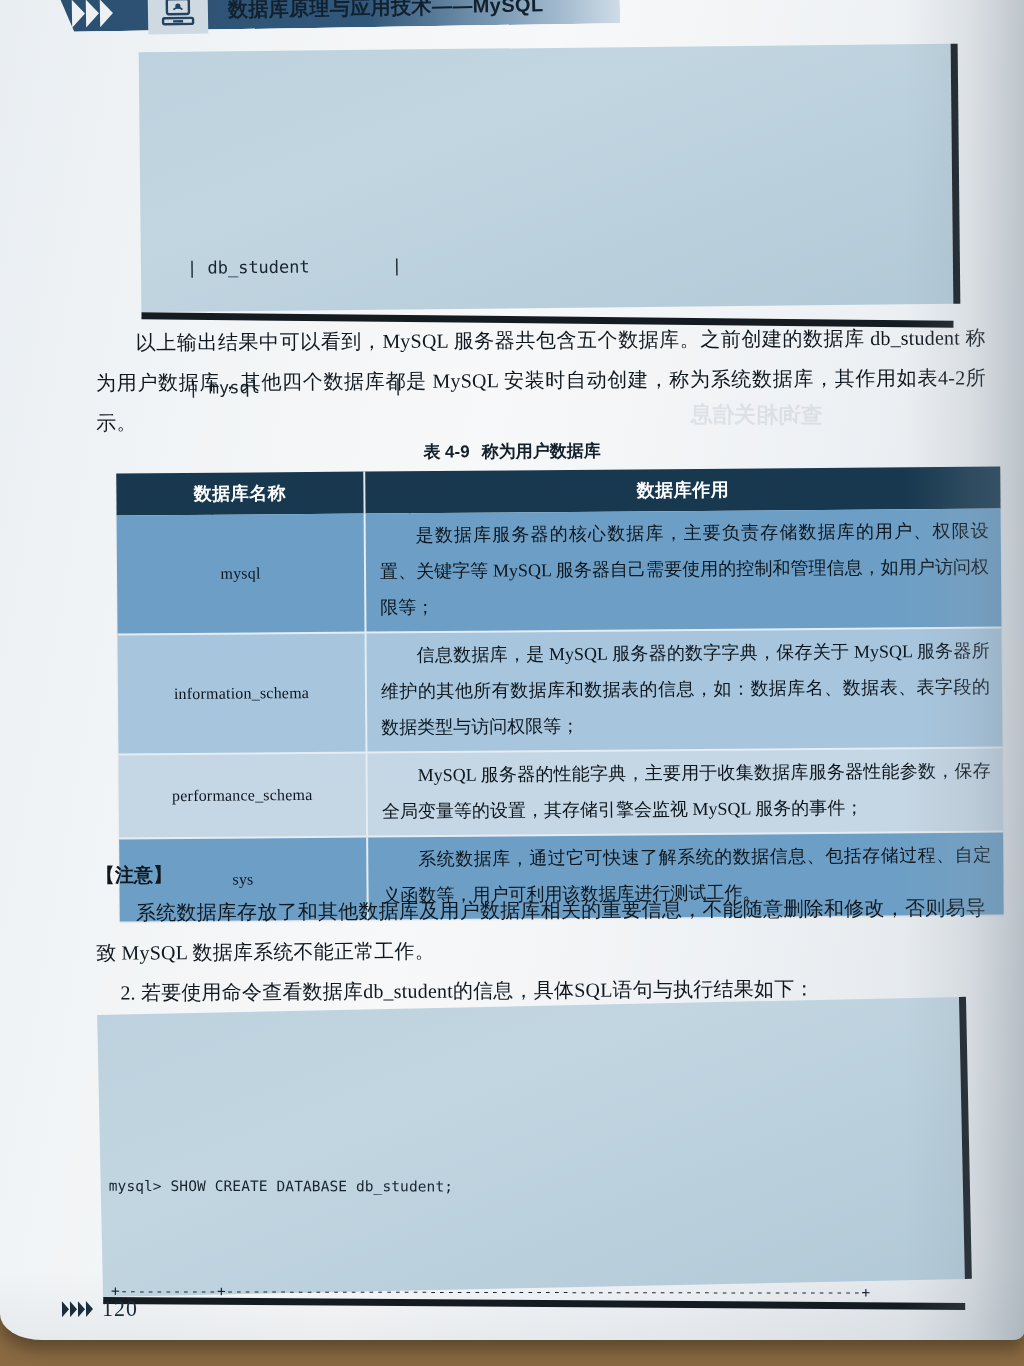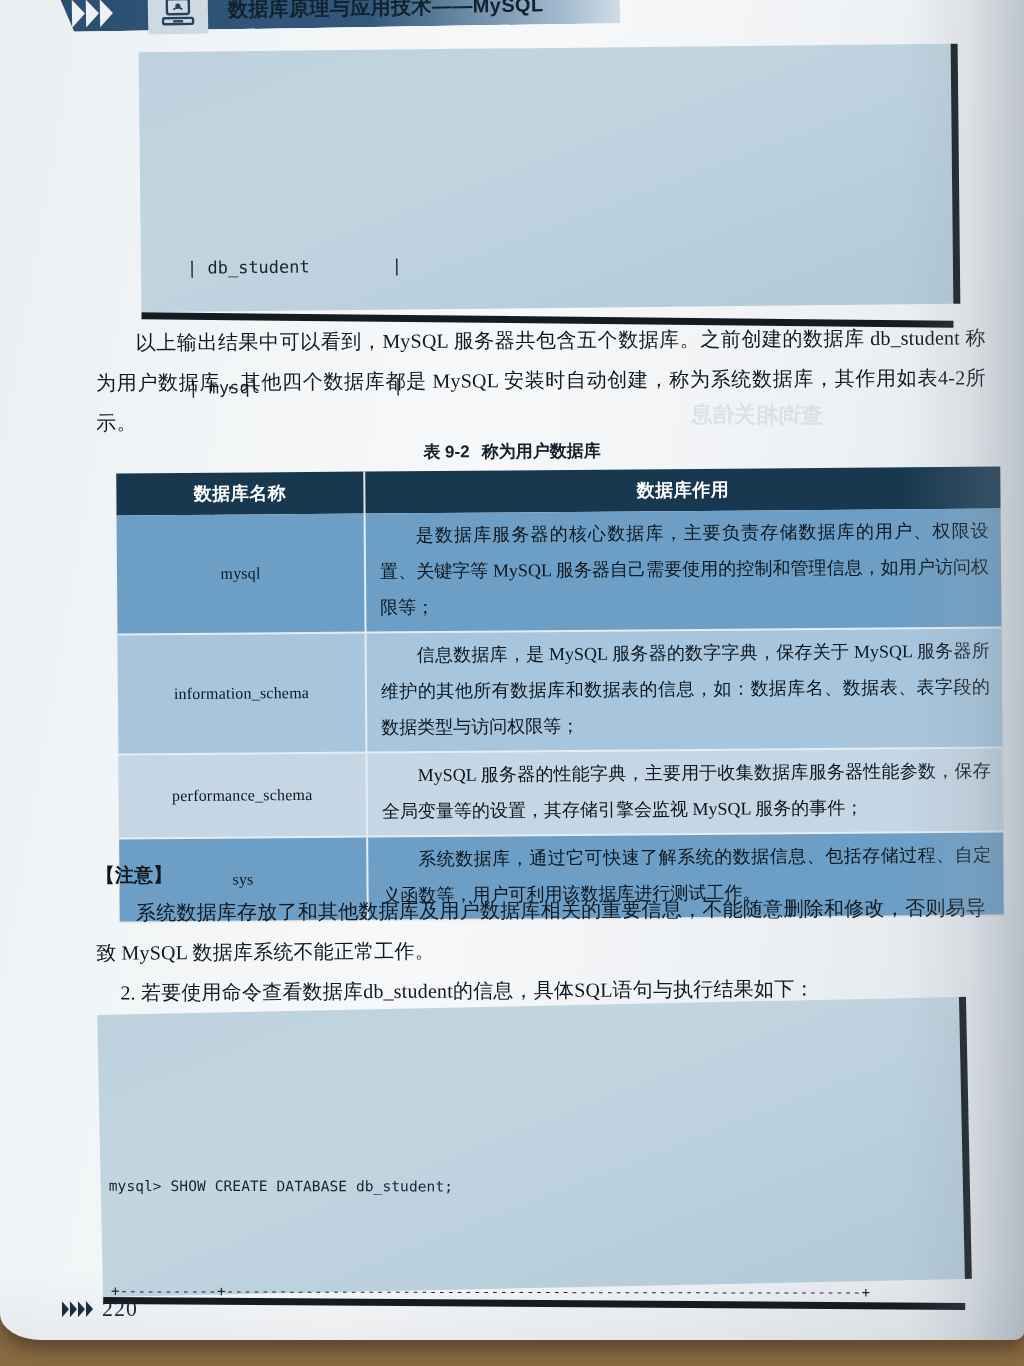--- a/index.html
+++ b/index.html
@@ -305,21 +305,21 @@
     <span class="ln">| mysql             |</span>
     <span class="ln">| performance_schema |</span>
     <span class="ln">| sys               |</span>
     <span class="ln">+--------------------+</span>
     <span class="ln">5 rows in set (0.00 sec)</span>
   </div>
 
   <div class="body-text para" id="para-1">以上输出结果中可以看到，MySQL 服务器共包含五个数据库。之前创建的数据库 db_student 称为用户数据库，其他四个数据库都是 MySQL 安装时自动创建，称为系统数据库，其作用如表4-2所示。</div>
 
   <div id="table-caption">
-    <span class="cap-num">表 9-2</span><span>称为用户数据库</span>
+    <span class="cap-num">表 4-9</span><span>称为用户数据库</span>
   </div>
 
   <table id="sys-db-table">
     <thead>
       <tr>
         <th>数据库名称</th>
         <th>数据库作用</th>
       </tr>
     </thead>
     <tbody>
@@ -360,16 +360,16 @@
     
   </div>
 
   <div id="page-footer">
     <div id="footer-chevrons">
       <span></span>
         <span></span>
         <span></span>
         <span></span>
     </div>
-    <div id="page-number">220</div>
+    <div id="page-number">120</div>
   </div>
 
 </div>
 
 </body></html>

